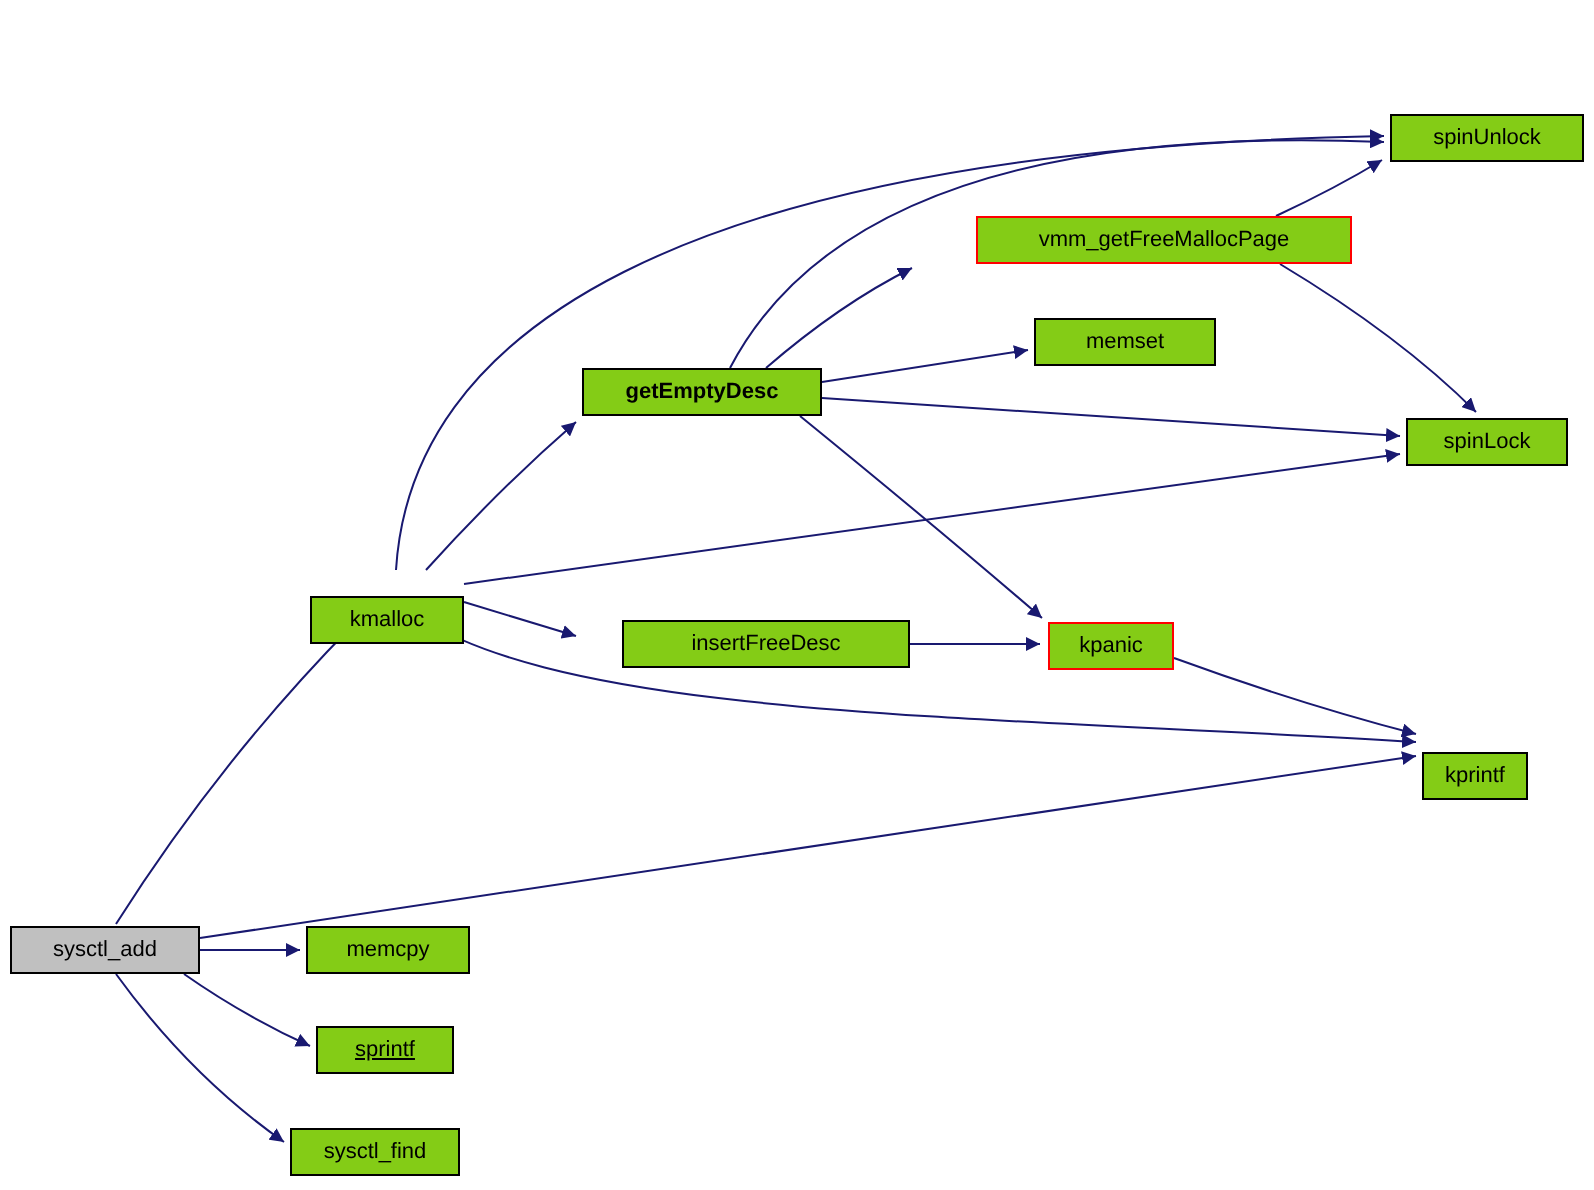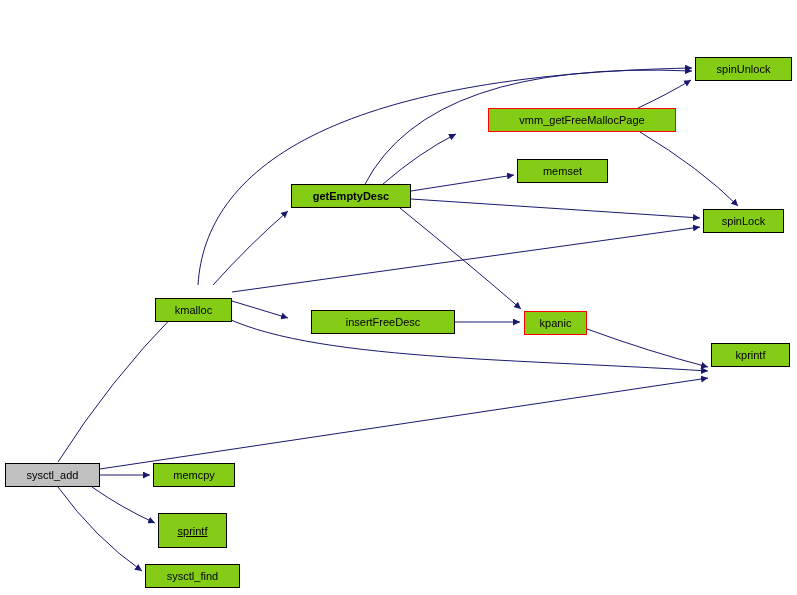--- a/index.html
+++ b/index.html
@@ -74,35 +74,35 @@
     <path class="edge" d="M 640 132 Q 700 168 738 206" marker-end="url(#arrow)"></path>
     <path class="edge" d="M 638 108 Q 668 94 691 80" marker-end="url(#arrow)"></path>
 
     <path class="edge" d="M 587 329 Q 650 352 708 367" marker-end="url(#arrow)"></path>
   </svg>
 
   <div class="node" style="left:153px; top:463px; width:82px; height:24px;">memcpy</div>
 
   <div class="node root" style="left:5px; top:463px; width:95px; height:24px;">sysctl_add</div>
 
-  <div class="node" style="left:158px; top:513px; width:69px; height:35px;text-decoration:underline;">sprintf</div>
+  <div class="node" style="left:158px; top:513px; width:69px; height:24px;text-decoration:underline;">sprintf</div>
 
-  <div class="node" style="left:145px; top:564px; width:95px; height:24px;text-align:right;">sysctl_find</div>
+  <div class="node" style="left:145px; top:564px; width:85px; height:24px;text-align:right;">sysctl_find</div>
 
   <div class="node" style="left:155px; top:298px; width:77px; height:24px;">kmalloc</div>
 
   <div class="node" style="left:291px; top:184px; width:120px; height:24px;font-weight:bold;">getEmptyDesc</div>
 
   <div class="node" style="left:291px; top:310px; width:144px; height:24px;margin-left:20px;">insertFreeDesc</div>
 
   <div class="node danger" style="left:460px; top:108px; width:188px; height:24px;margin-left:28px;">vmm_getFreeMallocPage</div>
 
   <div class="node" style="left:517px; top:159px; width:91px; height:24px;">memset</div>
 
   <div class="node danger" style="left:524px; top:311px; width:63px; height:24px;">kpanic</div>
 
   <div class="node" style="left:695px; top:57px; width:97px; height:24px;">spinUnlock</div>
 
   <div class="node" style="left:703px; top:209px; width:81px; height:24px;">spinLock</div>
 
-  <div class="node" style="left:711px; top:343px; width:79px; height:24px;">kprintf</div>
+  <div class="node" style="left:711px; top:376px; width:53px; height:24px;">kprintf</div>
 
 </div>
 
 </body></html>

